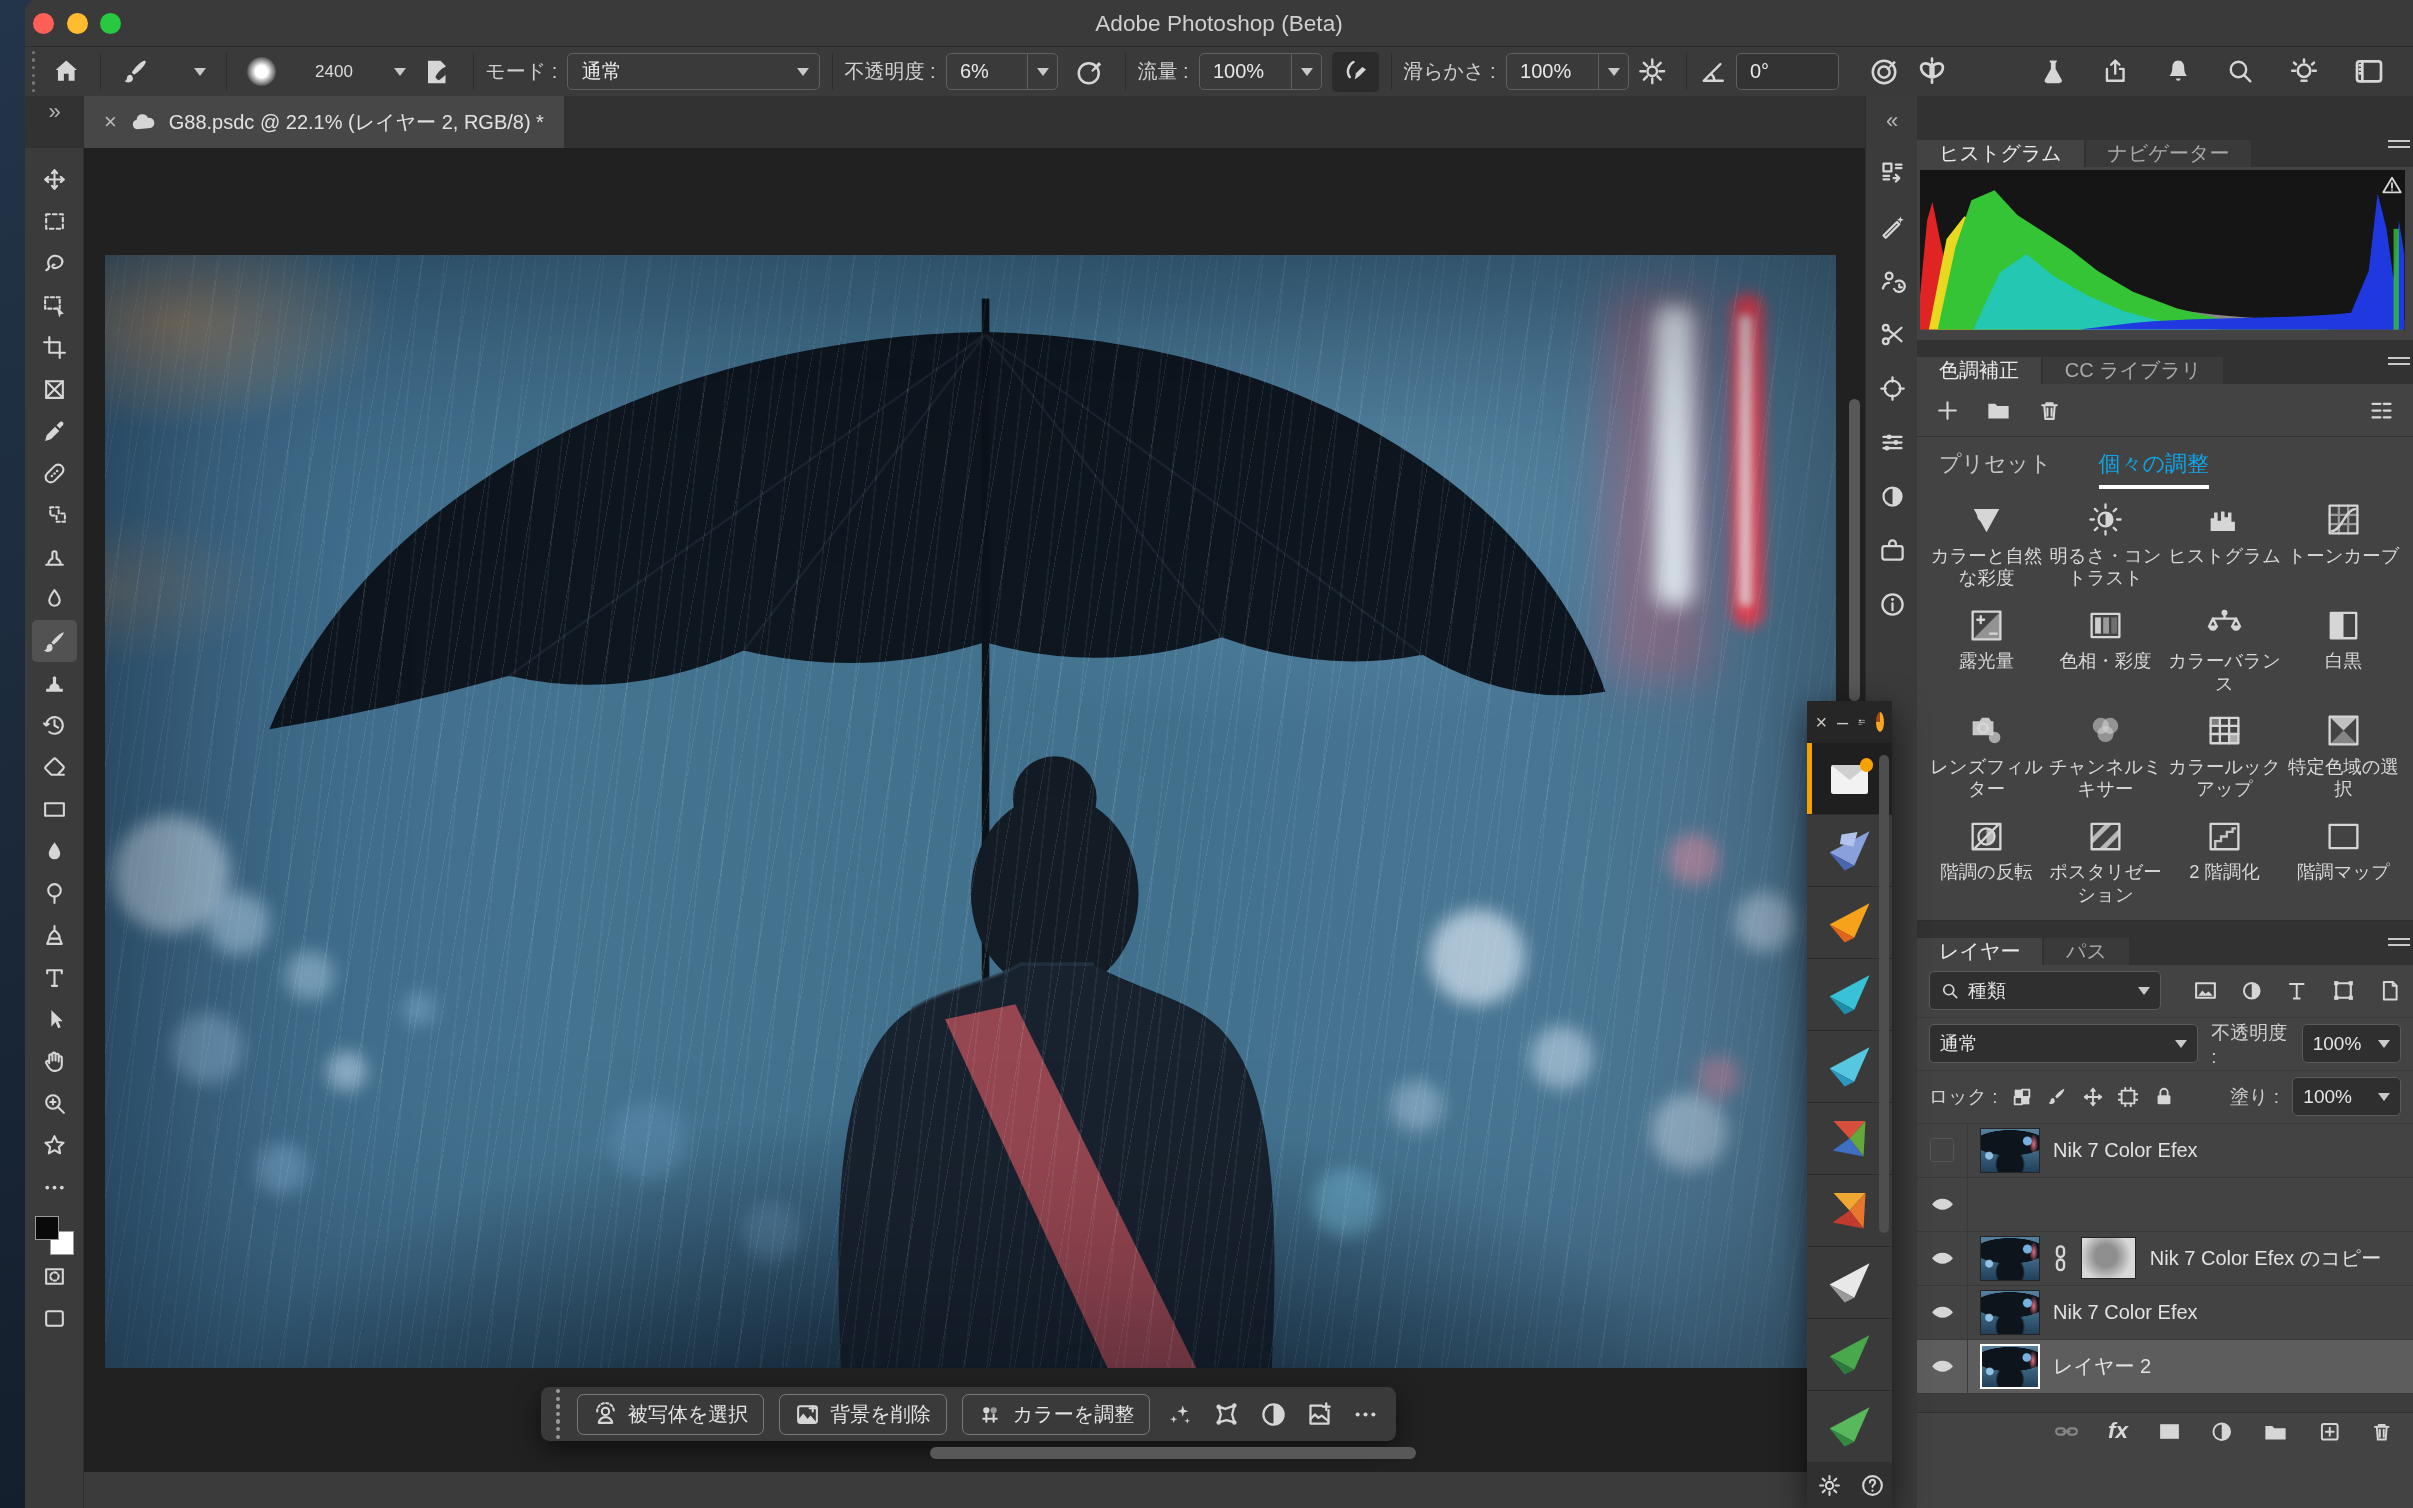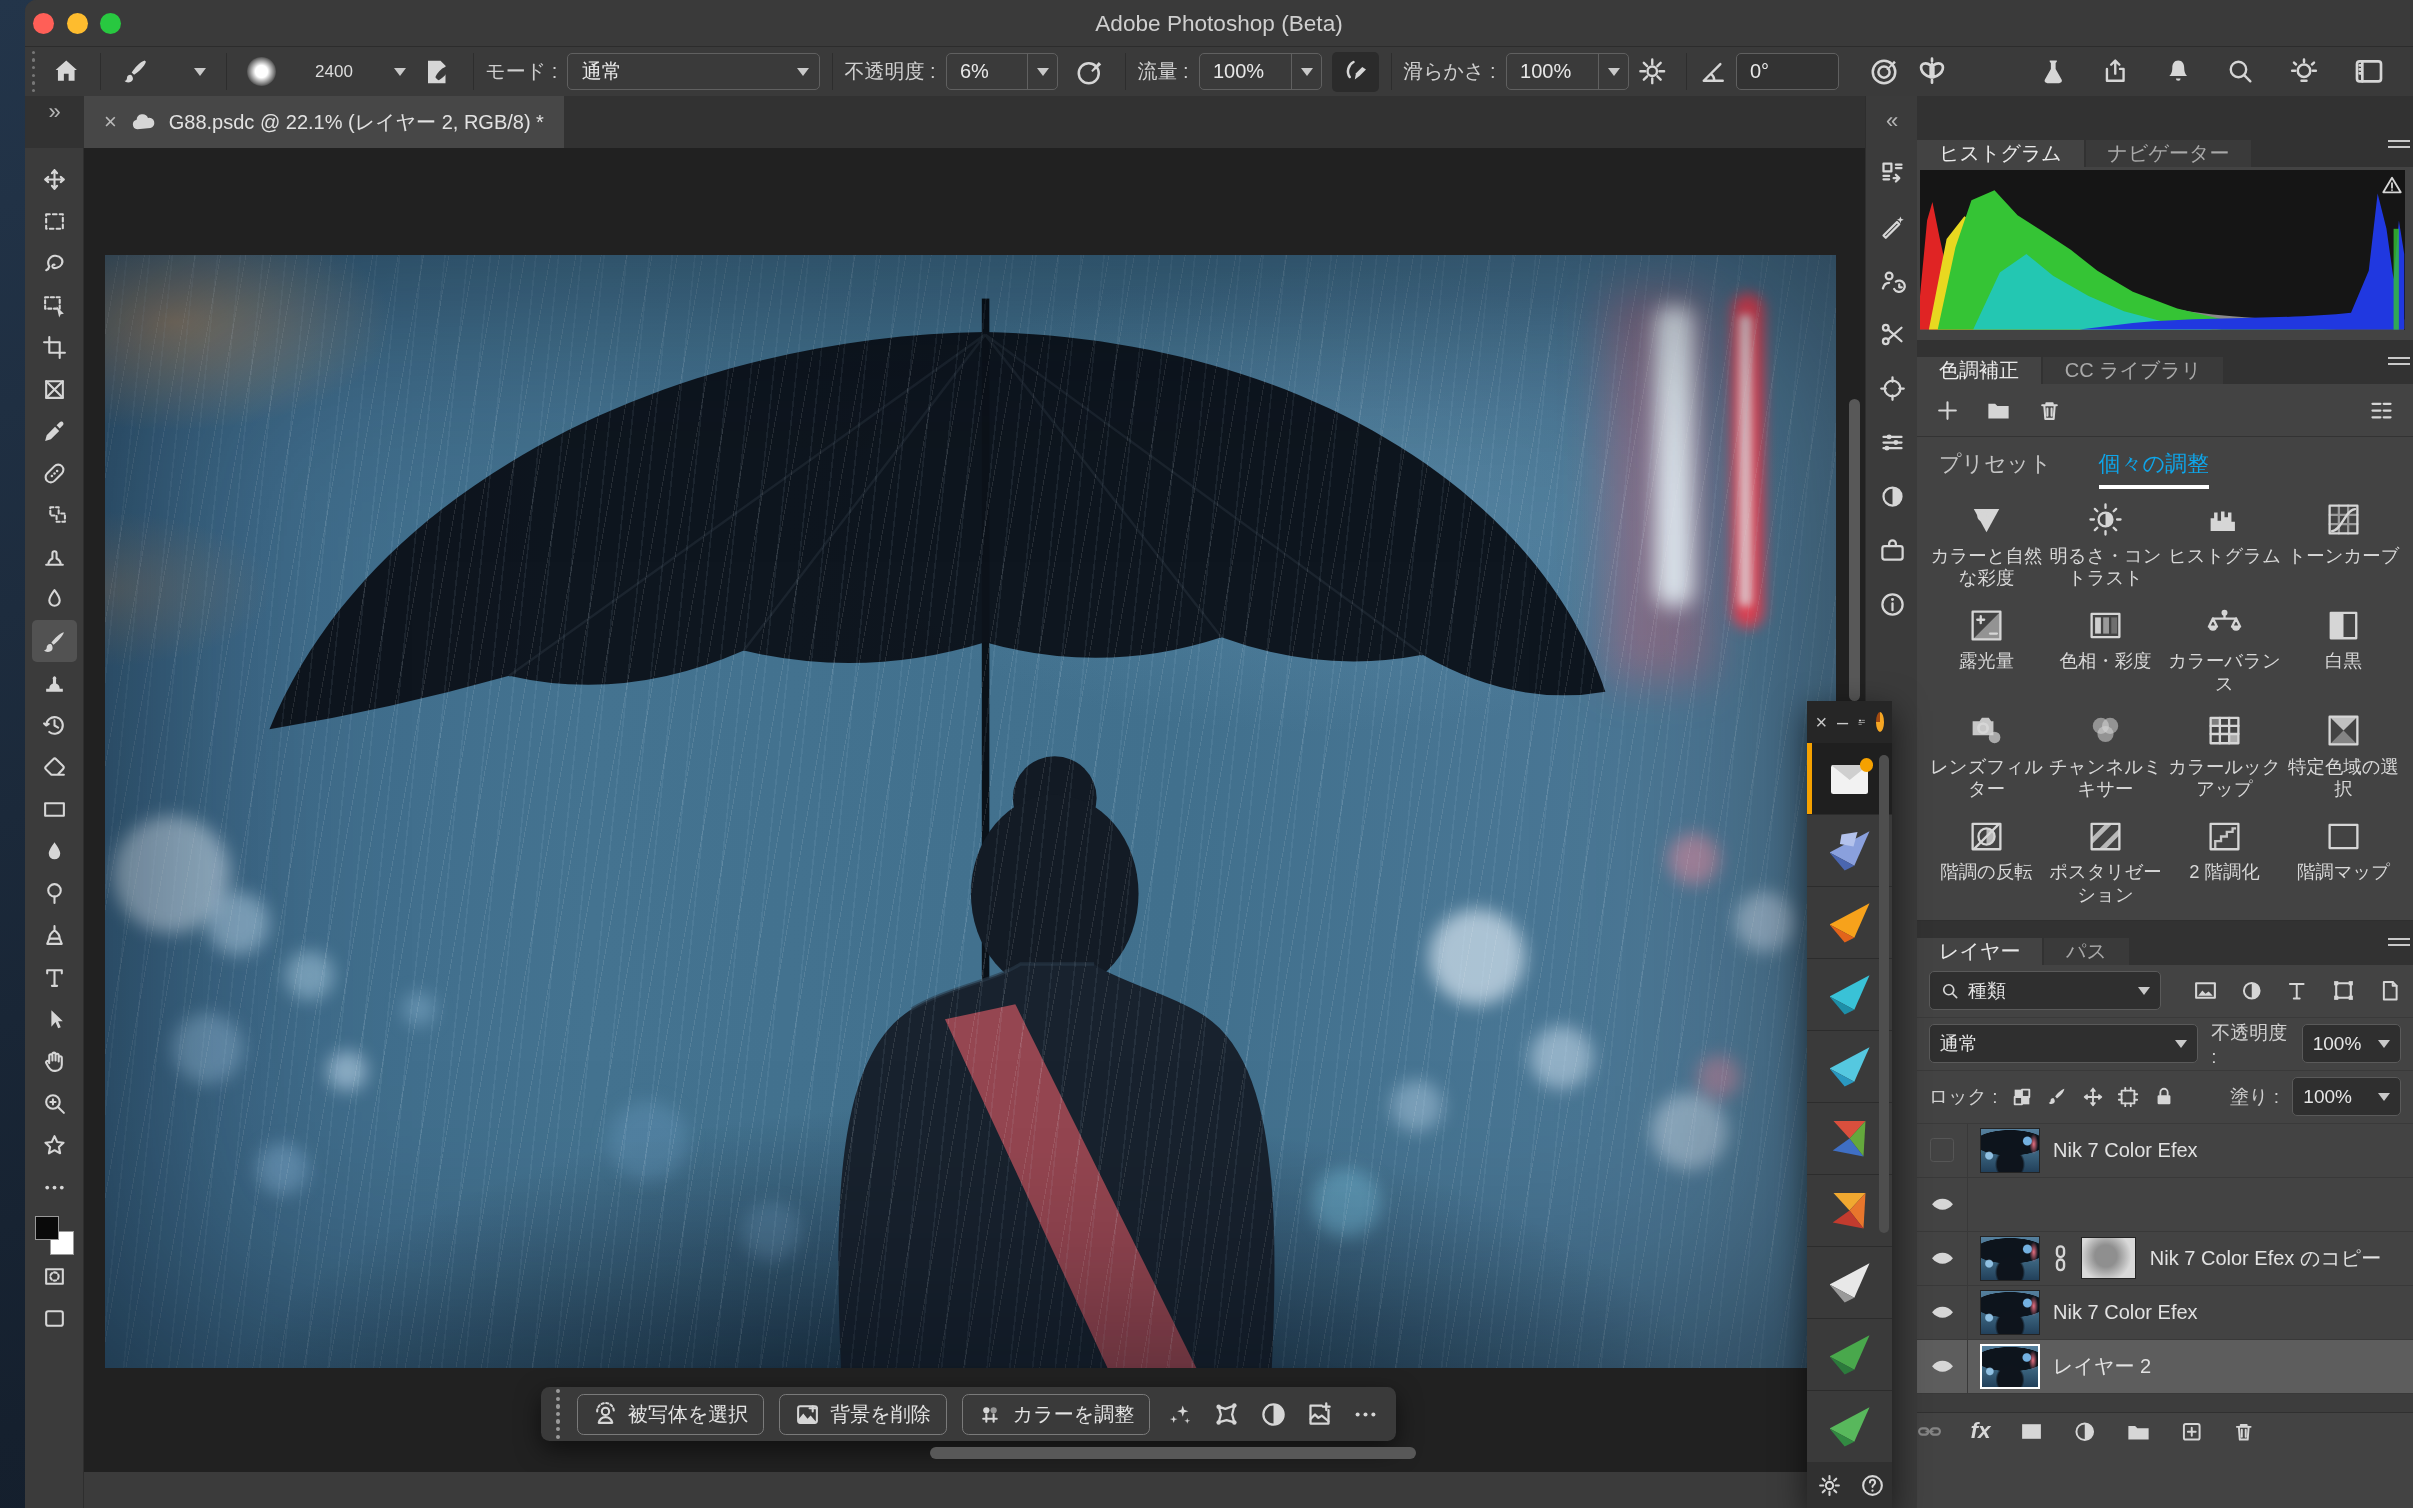--- a/index.html
+++ b/index.html
@@ -111,21 +111,21 @@
   .lname{font-size:20px;color:#e2e2e2;white-space:nowrap;}
   .layer-row{display:flex;align-items:stretch;height:53px;border-bottom:0.8px solid #393939;background:#434343;}
   .layer-row.sel{background:#5d5d5d;}
   .eyecell{width:50px;border-right:0.8px solid #393939;display:flex;align-items:center;justify-content:center;flex:0 0 auto;}
   .lmain{display:flex;align-items:center;gap:13.4px;padding-left:11.7px;flex:1;min-width:0;}
   .masky{width:55px;height:42px;border:1.7px solid #242424;box-sizing:border-box;flex:0 0 auto;}
   .mask-white{background:#fff;}
   .mask-gray{background:radial-gradient(circle at 45% 45%,#8f8f8f 0 30%,#d9d9d9 70%),#ddd;}
   .hidebox{width:22px;height:22px;border:1.7px solid #565656;border-radius:3.4px;}
   .selthumb{border:2.5px solid #fff !important;}
-  #laybottom{height:36px;background:#434343;border-top:0.8px solid #303030;display:flex;align-items:center;gap:28.5px;padding-right:5px;}
+  #laybottom{height:36px;background:#434343;border-top:0.8px solid #303030;display:flex;align-items:center;justify-content:flex-end;gap:28.5px;padding-right:20px;}
   .fx{color:#d8d8d8;font-size:22.6px;font-style:italic;font-weight:bold;}
   
   #nik{left:1782px;top:701px;width:85px;height:808px;background:#3a3a3a;box-shadow:0 10px 34px rgba(0,0,0,.6);z-index:50;}
   #nik-title{height:42px;background:#262626;display:flex;align-items:center;gap:10px;padding:0 8.4px;color:#c9c9c9;font-size:20px;}
   .nik-ring{width:20px;height:20px;border-radius:50%;background:conic-gradient(#f6a623 0 265deg,#a34a10 265deg 360deg);position:relative;}
   .nik-ring:after{content:"";position:absolute;inset:5px;border-radius:50%;background:#262626;}
   .ntile{height:71px;border-bottom:0.8px solid #2c2c2c;display:flex;align-items:center;justify-content:center;position:relative;}
   .ntile.on{background:#1f1f1f;}
   .ntile.on:before{content:"";position:absolute;left:0;top:0;bottom:0;width:5px;background:#f5a100;}
   .fold{width:40px;height:40px;position:relative;}

